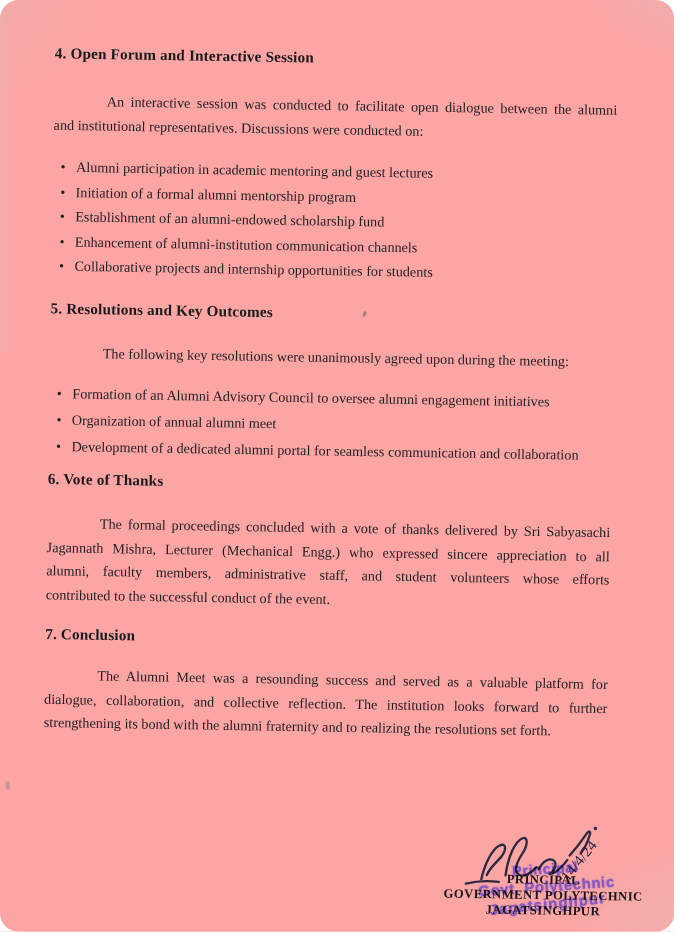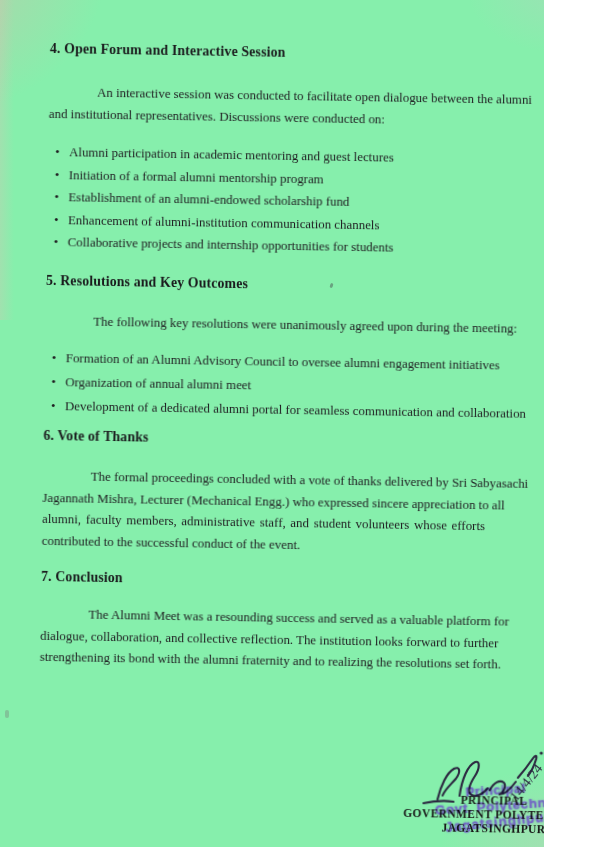--- a/index.html
+++ b/index.html
@@ -1,22 +1,23 @@
 <!DOCTYPE html>
 <html style="--text: #1e1d20; --signature_ink: #2b2840; --stamp: #6b46c8;"><head>
 <meta charset="utf-8">
 <style>
   html,body{margin:0;padding:0;}
   .page{
     position:relative;
-    width:544px;height:847px;
-    background:#86efac;
+    width:613px;height:847px;
+    background:#fca5a5;
     overflow:hidden;
     font-family:"Liberation Serif", serif;
     color:var(--text,#1e1d20);
+    border-radius:17px;
   }
   
   .shade-tl{
     position:absolute;left:0;top:0;width:220px;height:320px;pointer-events:none;
     background:
       radial-gradient(240px 220px at -60px -40px, rgba(226,178,168,.55), rgba(226,178,168,0) 70%),
       linear-gradient(to right, rgba(230,190,182,.28), rgba(230,190,182,0) 14px);
   }
   .shade-tr{
     position:absolute;right:0;top:0;width:140px;height:100px;pointer-events:none;

